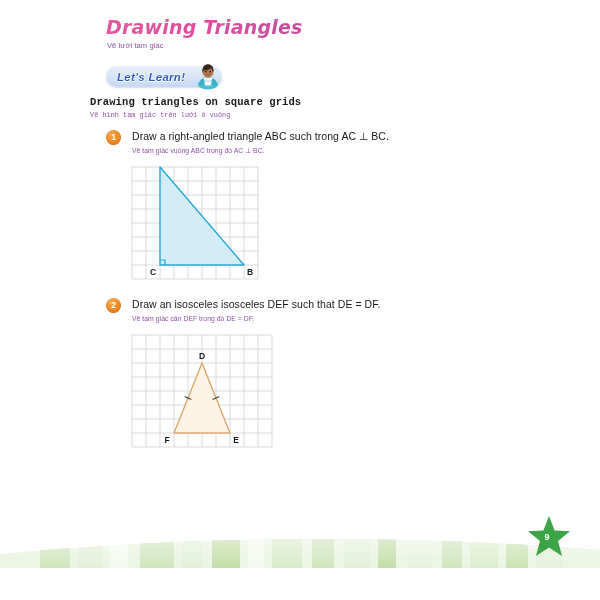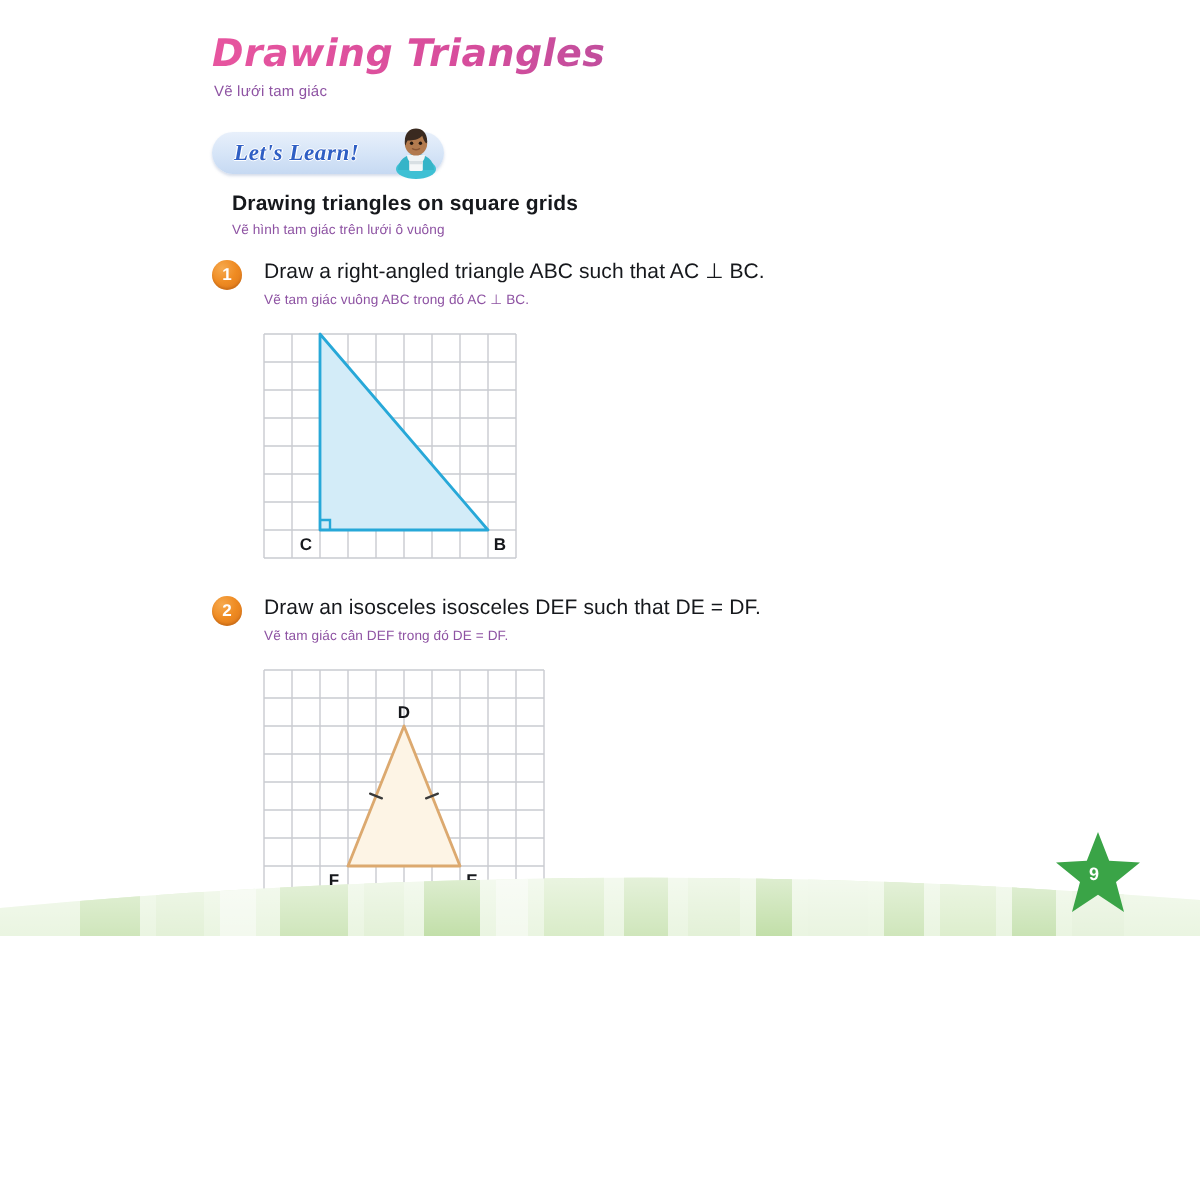--- a/index.html
+++ b/index.html
@@ -13,21 +13,21 @@
     font-family: "Liberation Sans", sans-serif;
     position: relative;
     overflow: hidden;
     -webkit-font-smoothing: antialiased;
   }
 
   .page {
     position: absolute;
     inset: 0;
     width: 600px;
-    height: 468px;
+    height: 568px;
   }
 
   
   .title-wrap {
     position: absolute;
     left: 106px;
     top: 16px;
     width: 400px;
   }
   .main-title {
@@ -60,21 +60,21 @@
     top: 66px;
     width: 116px;
     height: 21px;
     background: linear-gradient(180deg, #e8f0fb 0%, #d5e4f7 55%, #c6d9f2 100%);
     border-radius: 11px;
     box-shadow: 0 1px 1.5px rgba(90,120,170,0.25);
     display: flex;
     align-items: center;
   }
   .lets-learn-text {
-    font-family: Liberation Serif, serif;
+    font-family: Liberation Sans, sans-serif;
     font-size: 11.5px;
     font-weight: bold;
     font-style: italic;
     color: #2f5fc4;
     letter-spacing: 0.3px;
     margin-left: 11px;
     text-shadow:
       0.6px 0 0 #ffffff,
      -0.6px 0 0 #ffffff,
       0 0.6px 0 #ffffff,
@@ -85,23 +85,24 @@
     position: absolute;
     right: -1px;
     top: -6px;
     width: 30px;
     height: 30px;
   }
 
   
   .section-head {
     position: absolute;
-    left: 116px;
+    left: 90px;
     top: 96px;
     width: 420px;
+    font-family: Liberation Mono, monospace;
   }
   .section-title {
     font-size: 10.5px;
     font-weight: bold;
     color: #16181c;
     letter-spacing: 0.1px;
     line-height: 13px;
     margin: 0;
   }
   .section-subtitle {
@@ -220,21 +221,21 @@
   </div>
 
   <div class="section-head">
     <div class="section-title">Drawing triangles on square grids</div>
     <div class="section-subtitle">Vẽ hình tam giác trên lưới ô vuông</div>
   </div>
 
   <div class="question q1">
     <div class="q-badge">1</div>
     <div class="q-body">
-      <div class="q-text">Draw a right-angled triangle ABC such that AC ⊥ BC.</div>
+      <div class="q-text">Draw a right-angled triangle ABC such trong AC ⊥ BC.</div>
       <div class="q-text-vi">Vẽ tam giác vuông ABC trong đó AC ⊥ BC.</div>
     </div>
   </div>
 
   <div class="figure fig1">
     <svg id="fig-right" width="130" height="116" viewBox="0 0 130 116">
         <g>
           <line x1="1" y1="1" x2="1" y2="113" stroke="#c9cbd0" stroke-width="0.7"></line>
           <line x1="15" y1="1" x2="15" y2="113" stroke="#c9cbd0" stroke-width="0.7"></line>
           <line x1="29" y1="1" x2="29" y2="113" stroke="#c9cbd0" stroke-width="0.7"></line>

